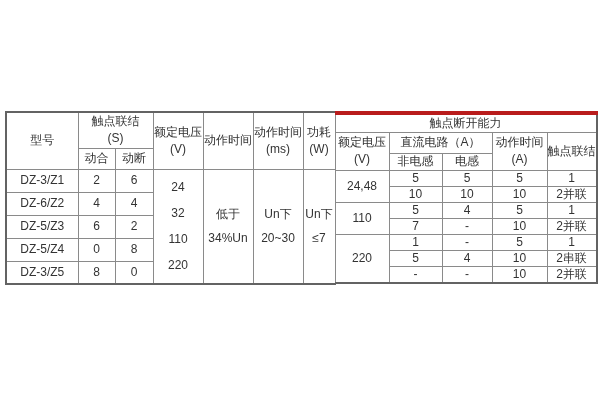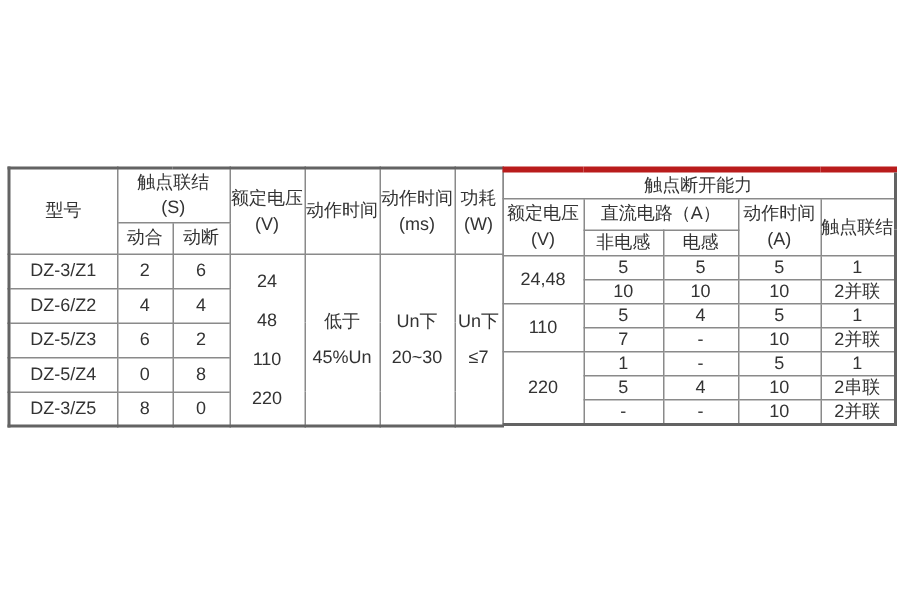--- a/index.html
+++ b/index.html
@@ -96,29 +96,29 @@
         <td>动合</td>
         <td>动断</td>
       </tr>
       <tr class="rAd">
         <td>DZ-3/Z1</td>
         <td>2</td>
         <td>6</td>
         <td rowspan="5" class="v-bottom">
           <div class="stack-end">
             <div>24</div>
-            <div>48</div>
+            <div>32</div>
             <div>110</div>
             <div>220</div>
           </div>
         </td>
         <td rowspan="5">
           <div class="inline-left">
             <div>低于</div>
-            <div>45%Un</div>
+            <div>34%Un</div>
           </div>
         </td>
         <td rowspan="5">
           <div class="inline-left">
             <div>Un下</div>
             <div>20~30</div>
           </div>
         </td>
         <td rowspan="5">
           <div class="inline-left">

